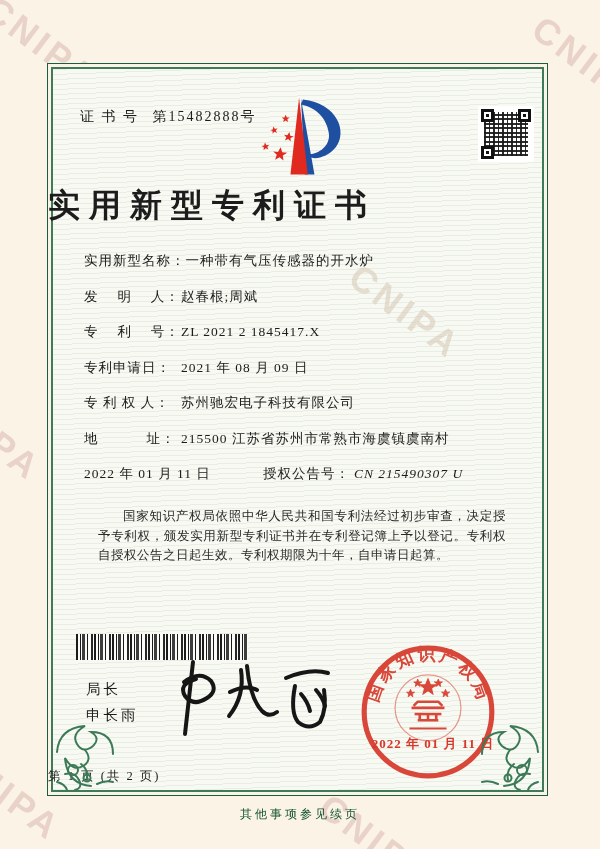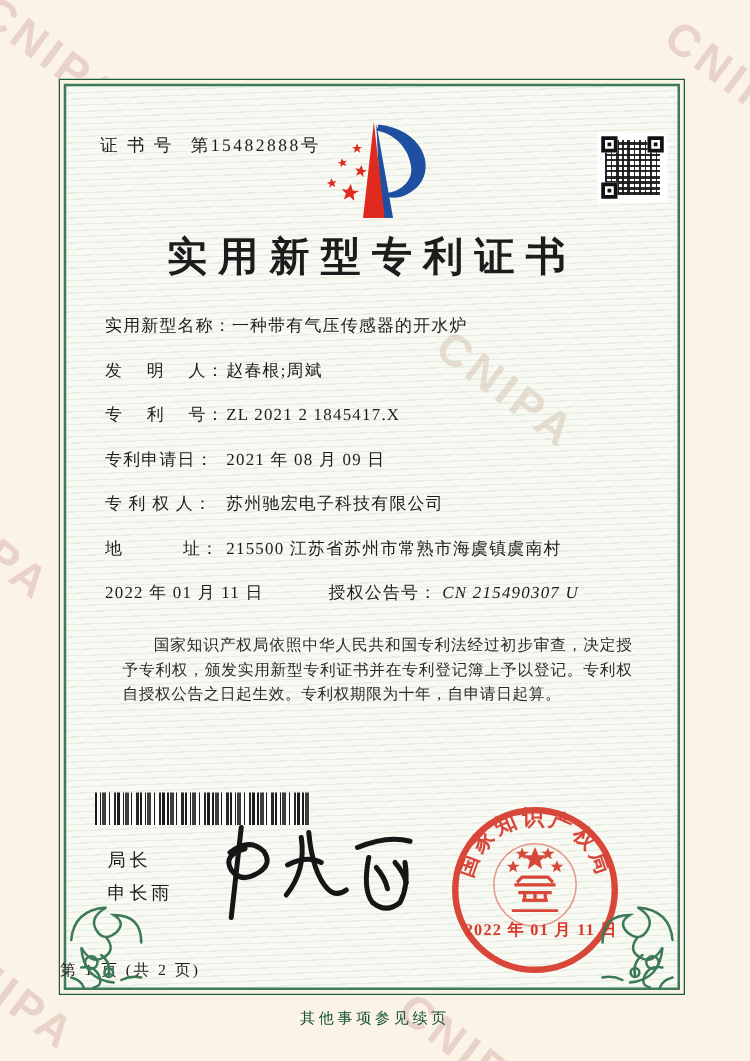--- a/index.html
+++ b/index.html
@@ -31,21 +31,21 @@
   .logo{position:absolute;left:205px;top:28px;width:96px;height:92px;}
   .qr{position:absolute;left:430px;top:42px;width:56px;height:56px;background:#fff;padding:3px;box-sizing:border-box;}
   .qr-noise{position:absolute;left:6px;top:6px;right:6px;bottom:6px;
     background-image:
       repeating-linear-gradient(90deg,#161616 0 2px,transparent 2px 5px,#161616 5px 6px,transparent 6px 9px),
       repeating-linear-gradient(0deg,#161616 0 2px,transparent 2px 4px,#161616 4px 6px,transparent 6px 9px);
     background-blend-mode:multiply;opacity:.9;}
   .qr-finder{position:absolute;width:13px;height:13px;border:3px solid #111;background:#fff;box-sizing:border-box;}
   .qr-finder::after{content:"";position:absolute;left:2px;top:2px;width:3px;height:3px;background:#111;}
   .qr-f1{left:3px;top:3px;}.qr-f2{right:3px;top:3px;}.qr-f3{left:3px;bottom:3px;}
-  .title{position:absolute;left:0;top:120px;width:100%;text-align:center;
+  .title{position:absolute;left:0;top:120px;width:100%;
     font-size:32px;font-weight:bold;letter-spacing:9px;}
   .fields{position:absolute;left:36px;top:189px;width:440px;font-size:13.5px;}
   .frow{display:flex;margin-bottom:20.5px;line-height:15px;letter-spacing:1px;}
   .flabel{flex:0 0 97px;white-space:pre;}
   .fvalue{white-space:pre;}
   .grant-gap{display:inline-block;width:52px;}
   .paras{position:absolute;left:34px;top:427px;width:440px;font-size:12.5px;line-height:19.5px;
     color:#2a2a2a;letter-spacing:.5px;text-align:justify;}
   .paras p{margin:16px;text-indent:2em;}
   .barcode{position:absolute;left:28px;top:570px;width:172px;height:26px;background:

